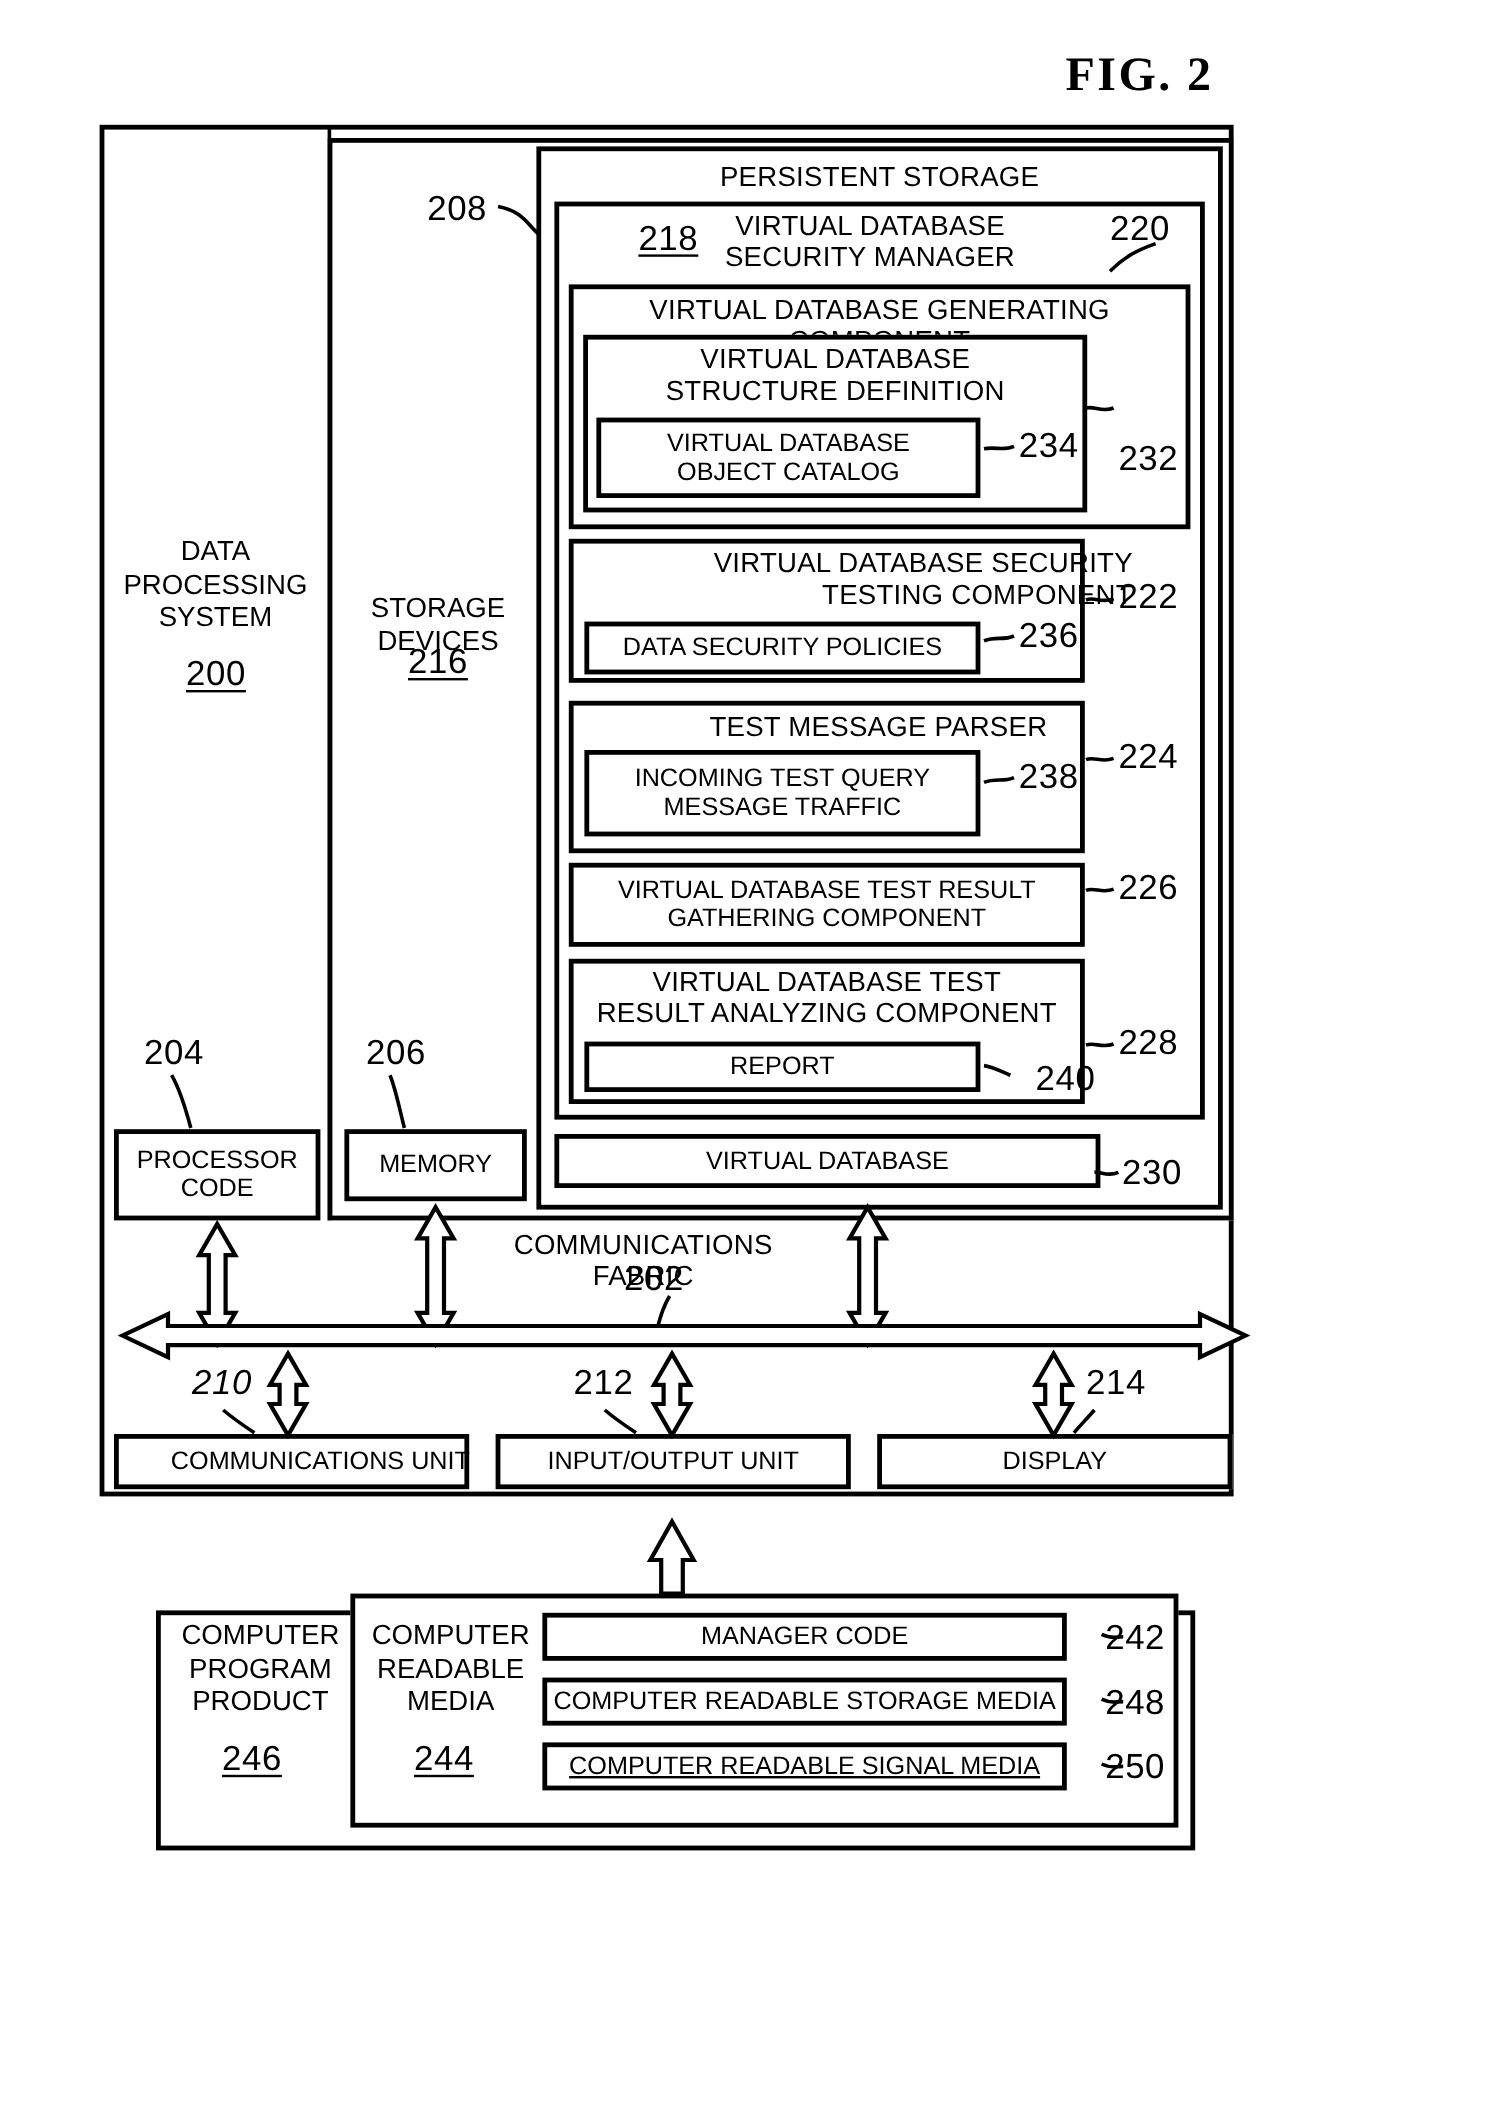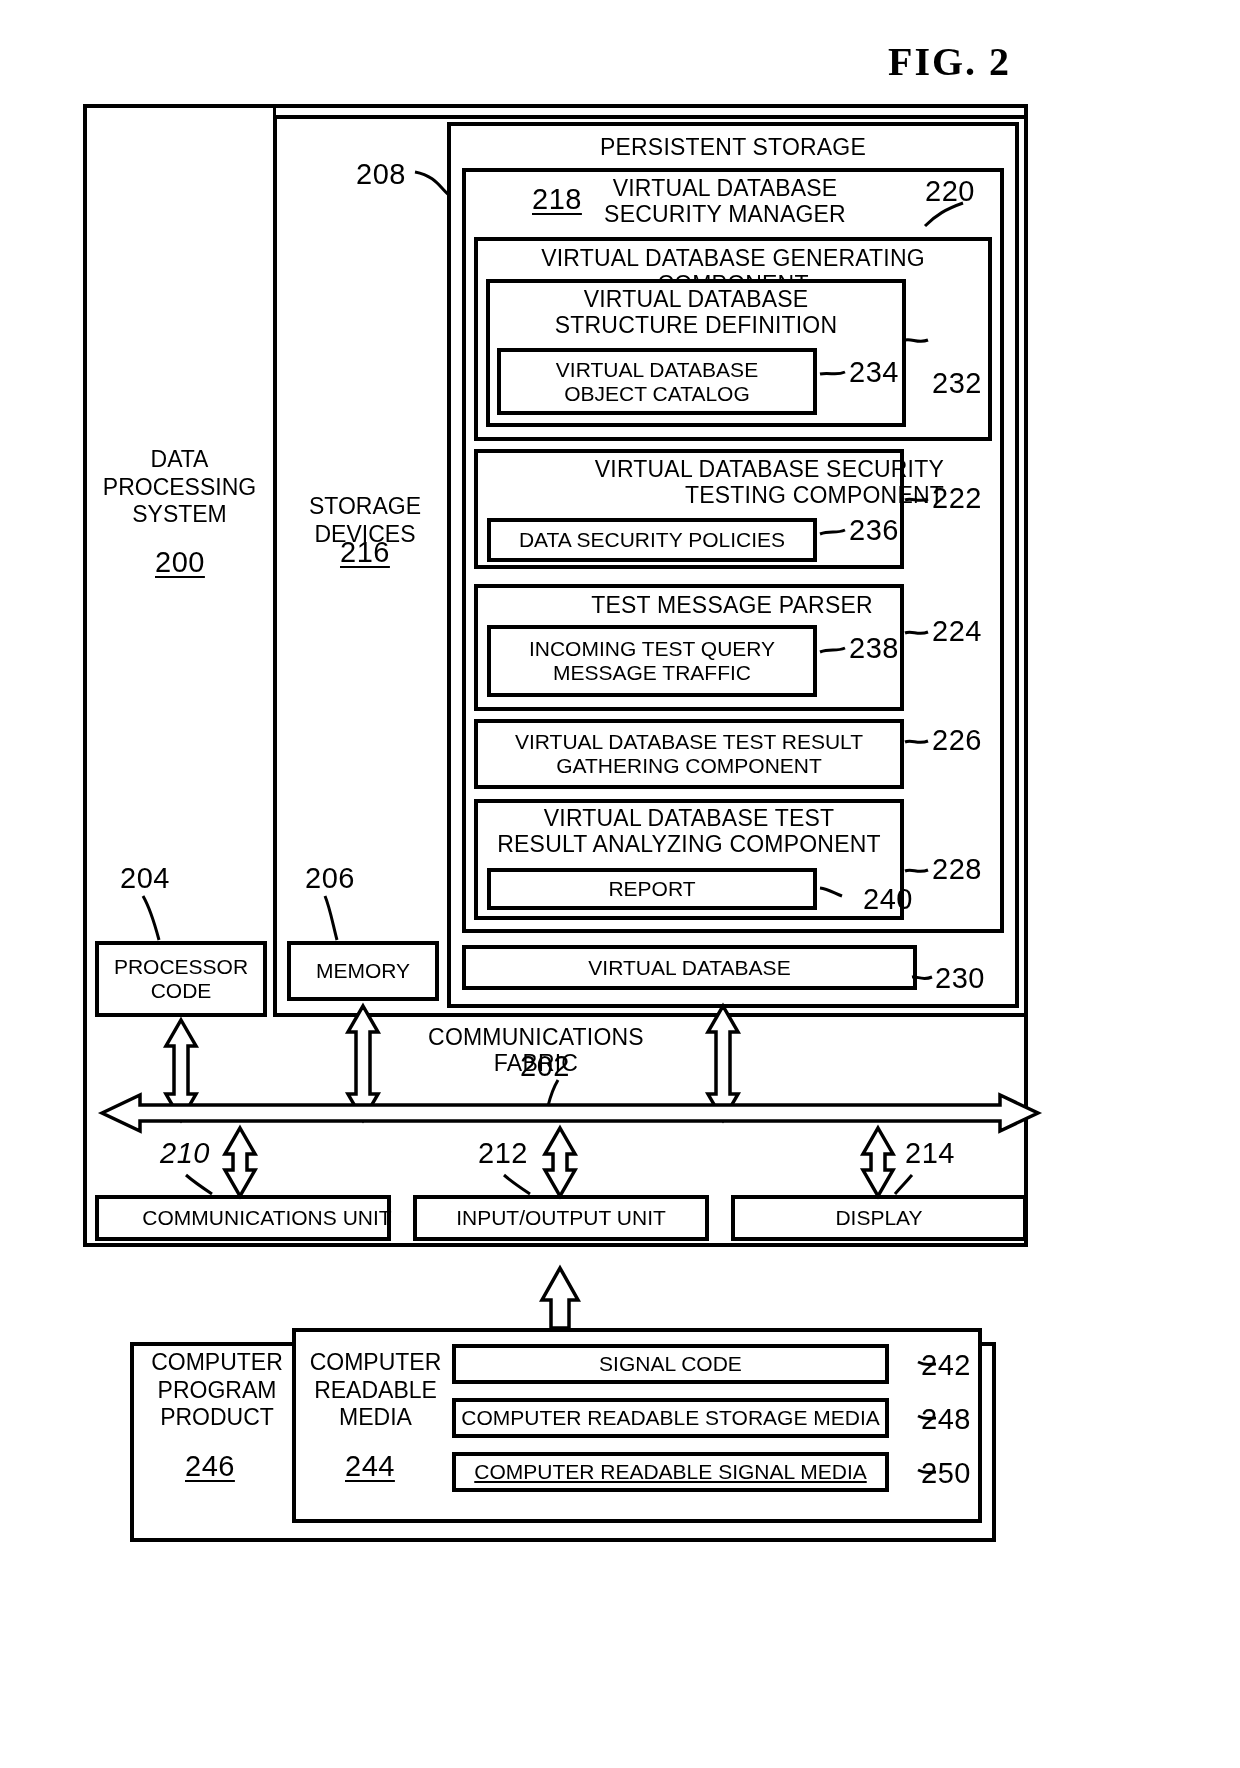--- a/index.html
+++ b/index.html
@@ -190,21 +190,21 @@
 PRODUCT</div>
 <div class="ref u" style="left:185px; top:1450px;">246</div>
 
 <div class="box thick" style="left:292px; top:1328px; width:690px; height:195px;"></div>
 <div class="colcap" style="left:303px; top:1349px; width:145px;">COMPUTER
 READABLE
 MEDIA</div>
 <div class="ref u" style="left:345px; top:1450px;">244</div>
 
 <div class="box thick" style="left:452px; top:1344px; width:437px; height:40px;"></div>
-<div class="boxlabel" style="left:452px; top:1344px; width:437px; height:40px;">SIGNAL CODE</div>
+<div class="boxlabel" style="left:452px; top:1344px; width:437px; height:40px;">MANAGER CODE</div>
 <div class="ref" style="left:921px; top:1349px;">242</div>
 
 <div class="box thick" style="left:452px; top:1398px; width:437px; height:40px;"></div>
 <div class="boxlabel" style="left:452px; top:1398px; width:437px; height:40px;">COMPUTER READABLE STORAGE MEDIA</div>
 <div class="ref" style="left:921px; top:1403px;">248</div>
 
 <div class="box thick" style="left:452px; top:1452px; width:437px; height:40px;"></div>
 <div class="boxlabel" style="left:452px; top:1452px; width:437px; height:40px;text-decoration:underline;">COMPUTER READABLE SIGNAL MEDIA</div>
 <div class="ref" style="left:921px; top:1457px;">250</div>
 

